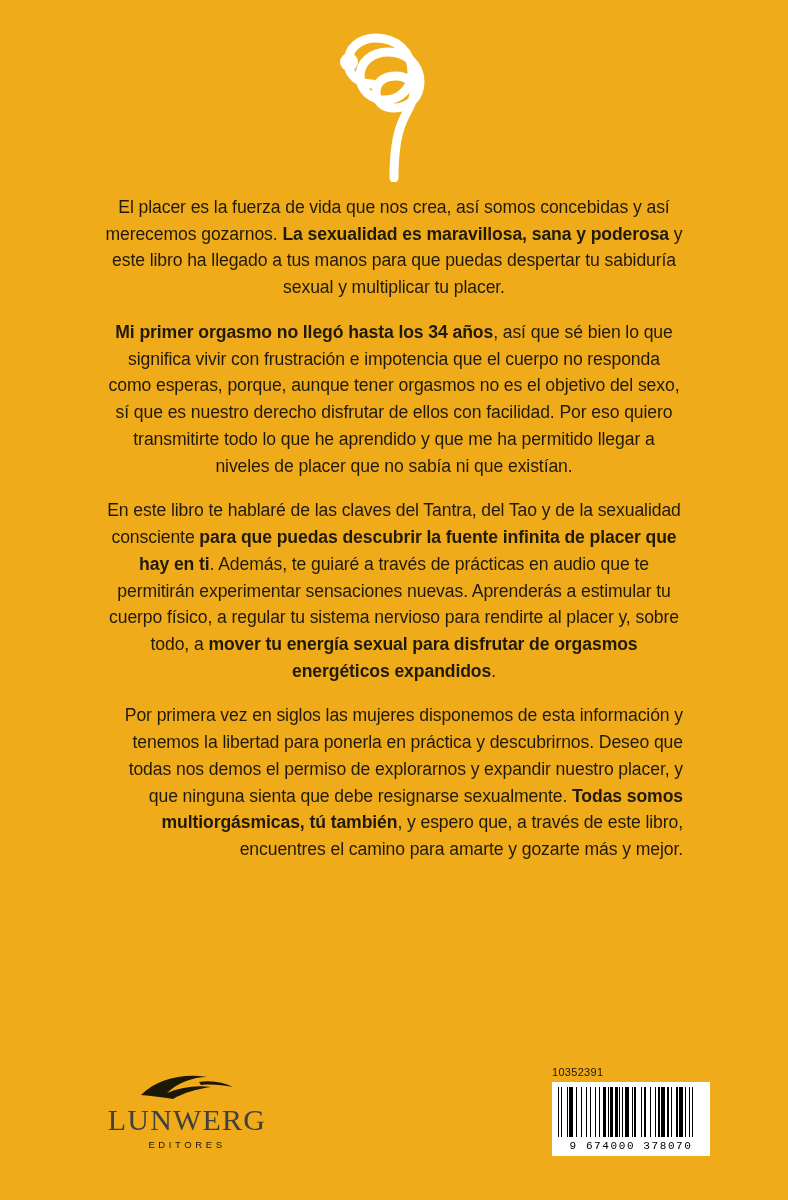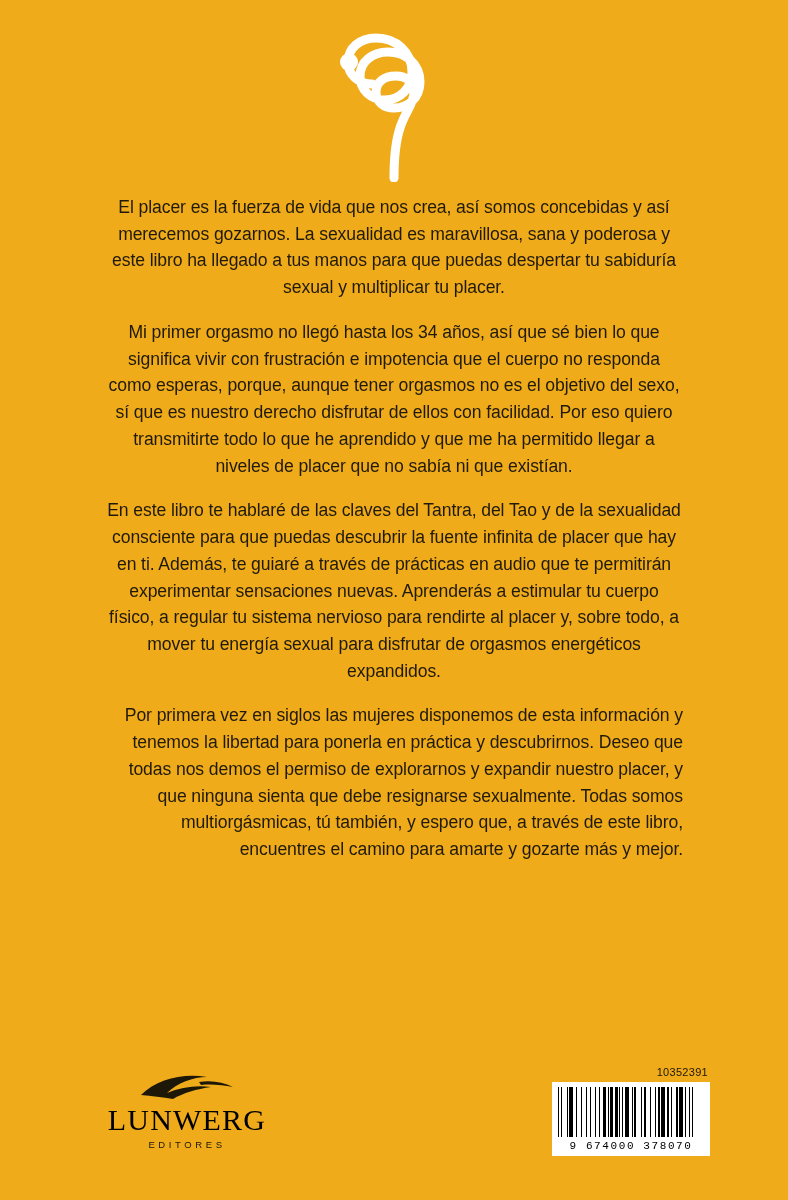--- a/index.html
+++ b/index.html
@@ -39,21 +39,21 @@
   }
   .blurb p {
     margin: 0 0 18px 0;
     font-size: 17.6px;
     line-height: 1.52;
     letter-spacing: -0.1px;
     color: #201a0b;
     text-align: center;
   }
   .blurb p:last-child { margin-bottom: 0; text-align: right; }
-  .blurb b { font-weight: normal; }
+  .blurb b { font-weight: bold; }
 
   
   .footer {
     position: absolute;
     left: 0;
     right: 0;
     bottom: 44px;
     height: 110px;
   }
 
@@ -68,21 +68,21 @@
     width: 100px;
     height: 30px;
     margin: 0 auto 2px;
     display: block;
   }
   .publisher-name {
     font-family: "Liberation Serif", serif;
     font-size: 30px;
     letter-spacing: 1.2px;
     font-weight: normal;
-    color: #000000;
+    color: #404040;
     line-height: 1;
   }
   .publisher-sub {
     font-family: "Liberation Sans", sans-serif;
     font-size: 9.5px;
     letter-spacing: 3.6px;
     color: #1d1708;
     margin-top: 4px;
   }
 
@@ -92,21 +92,21 @@
     right: 78px;
     bottom: 0px;
     width: 158px;
     text-align: right;
   }
   .internal-code {
     font-size: 11px;
     letter-spacing: 0.3px;
     color: #1d1708;
     margin-bottom: 4px;
-    text-align: right;
+    text-align: left;
     padding-right: 2px;
   }
   .barcode-box {
     background: #ffffff;
     width: 158px;
     height: 74px;
     padding: 5px 6px 3px 6px;
     display: flex;
     flex-direction: column;
     justify-content: space-between;

